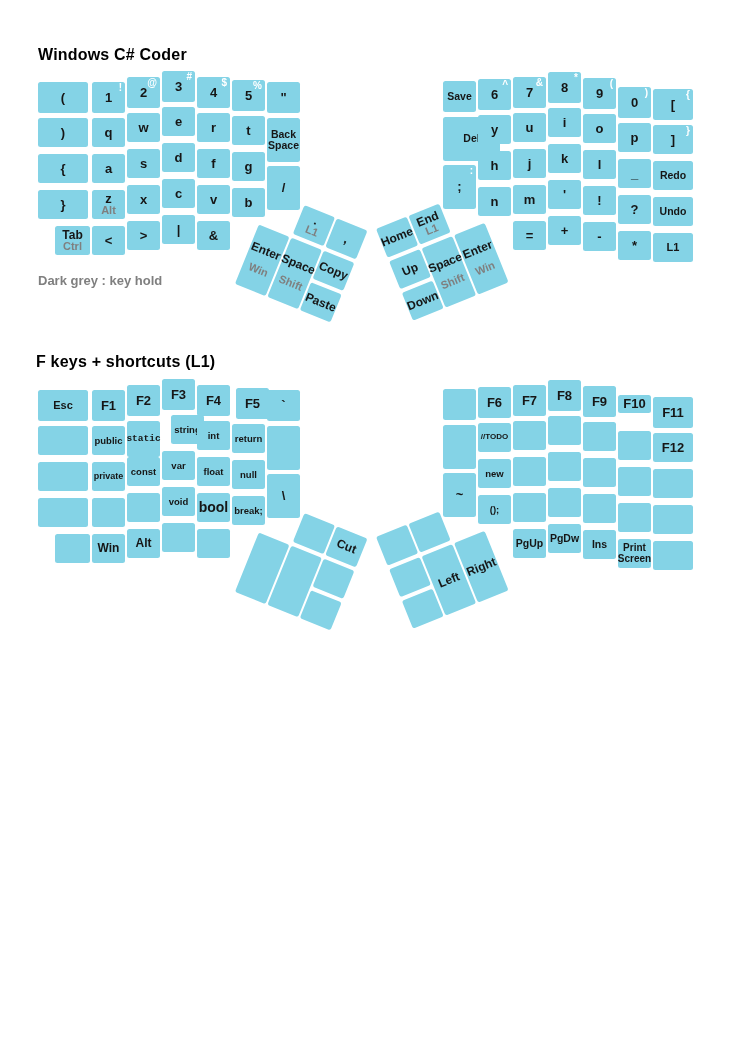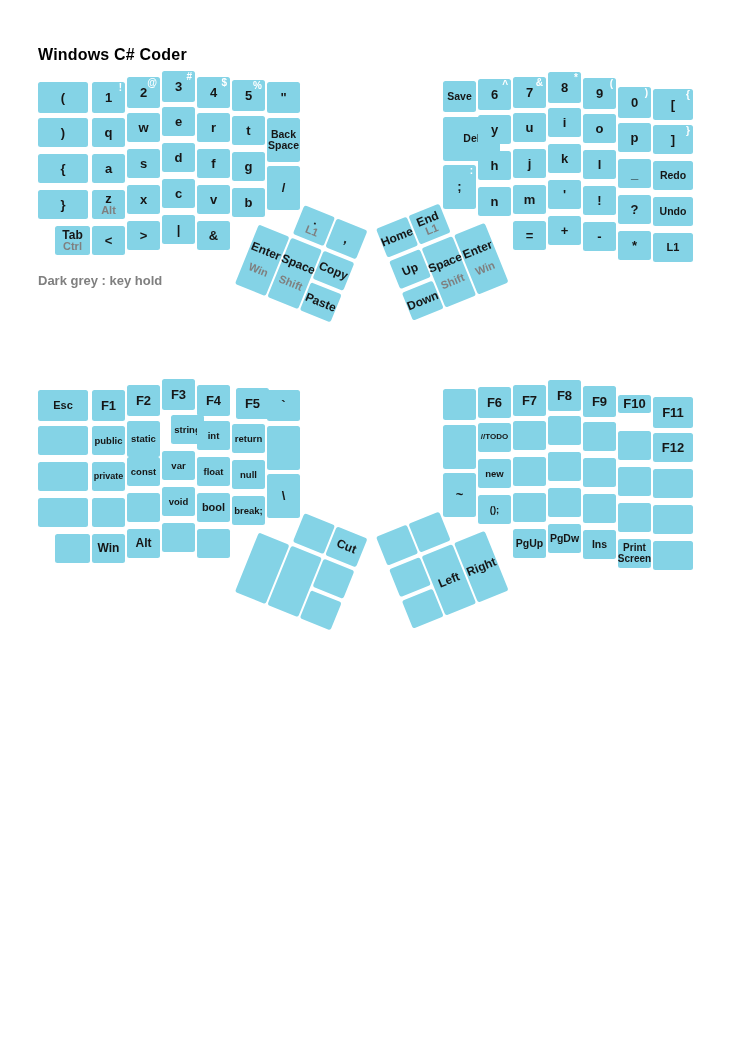--- a/index.html
+++ b/index.html
@@ -31,20 +31,21 @@
   .key .hold  { font-size:11px; color:var(--hold,#7f7f7f); margin-top:-1px; }
   .key .shift { position:absolute; top:0; right:3px; font-size:10px; color:var(--shift,#fff); line-height:1.2; }
   .cluster { position:absolute; transform-origin:0 0; }
 </style>
 </head>
 <body>
 
 <div id="canvas" style="--bg: #ffffff; --key: #84d3e6; --tap: #161616; --hold: #7f7f7f; --shift: #ffffff; --title: #000000;">
   <div id="title1" class="layer-title">Windows C# Coder</div>
   <div id="legend">Dark grey : key hold</div>
+  <div id="title2" class="layer-title">F keys + shortcuts (L1)</div>
   <div id="keys-root">
       <div>
         <div class="key" style="left: 38px; top: 82px; width: 50px; height: 31px;">
           <span class="tap">(</span>
         </div>
         <div class="key" style="left: 92px; top: 82px; width: 33px; height: 31px;">
           <span class="shift">!</span>
           <span class="tap">1</span>
         </div>
         <div class="key" style="left: 127px; top: 77px; width: 33px; height: 31px;">
@@ -314,21 +315,21 @@
         <div class="key" style="left: 236px; top: 388px; width: 33px; height: 31px;">
           <span class="tap">F5</span>
         </div>
         <div class="key" style="left: 267px; top: 390px; width: 33px; height: 31px;">
           <span class="tap">`</span>
         </div>
         <div class="key" style="left: 38px; top: 426px; width: 50px; height: 29px;"></div>
         <div class="key" style="left: 92px; top: 426px; width: 33px; height: 29px;">
           <span class="tap" style="font-size: 9.5px;">public</span>
         </div>
-        <div class="key" style="left: 127px; top: 421px; width: 33px; height: 36px;">
+        <div class="key" style="left: 127px; top: 421px; width: 33px; height: 36px; font-family: Liberation Mono, monospace;">
           <span class="tap" style="font-size: 9.5px;">static</span>
         </div>
         <div class="key" style="left: 162px; top: 415px; width: 33px; height: 29px; margin-left: 9px;">
           <span class="tap" style="font-size: 9.5px;">string</span>
         </div>
         <div class="key" style="left: 197px; top: 421px; width: 33px; height: 29px;">
           <span class="tap" style="font-size: 9.5px;">int</span>
         </div>
         <div class="key" style="left: 232px; top: 424px; width: 33px; height: 29px;">
           <span class="tap" style="font-size: 9.5px;">return</span>
@@ -353,21 +354,21 @@
         <div class="key" style="left: 267px; top: 474px; width: 33px; height: 44px;">
           <span class="tap">\</span>
         </div>
         <div class="key" style="left: 38px; top: 498px; width: 50px; height: 29px;"></div>
         <div class="key" style="left: 92px; top: 498px; width: 33px; height: 29px;"></div>
         <div class="key" style="left: 127px; top: 493px; width: 33px; height: 29px;"></div>
         <div class="key" style="left: 162px; top: 487px; width: 33px; height: 29px;">
           <span class="tap" style="font-size: 9.5px;">void</span>
         </div>
         <div class="key" style="left: 197px; top: 493px; width: 33px; height: 29px;">
-          <span class="tap" style="font-size: 11px;">bool</span>
+          <span class="tap" style="font-size: 14px;">bool</span>
         </div>
         <div class="key" style="left: 232px; top: 496px; width: 33px; height: 29px;">
           <span class="tap" style="font-size: 9.5px;">break;</span>
         </div>
         <div class="key" style="left: 55px; top: 534px; width: 35px; height: 29px;"></div>
         <div class="key" style="left: 92px; top: 534px; width: 33px; height: 29px;">
           <span class="tap" style="font-size: 12px;">Win</span>
         </div>
         <div class="key" style="left: 127px; top: 529px; width: 33px; height: 29px;">
           <span class="tap" style="font-size: 12px;">Alt</span>

